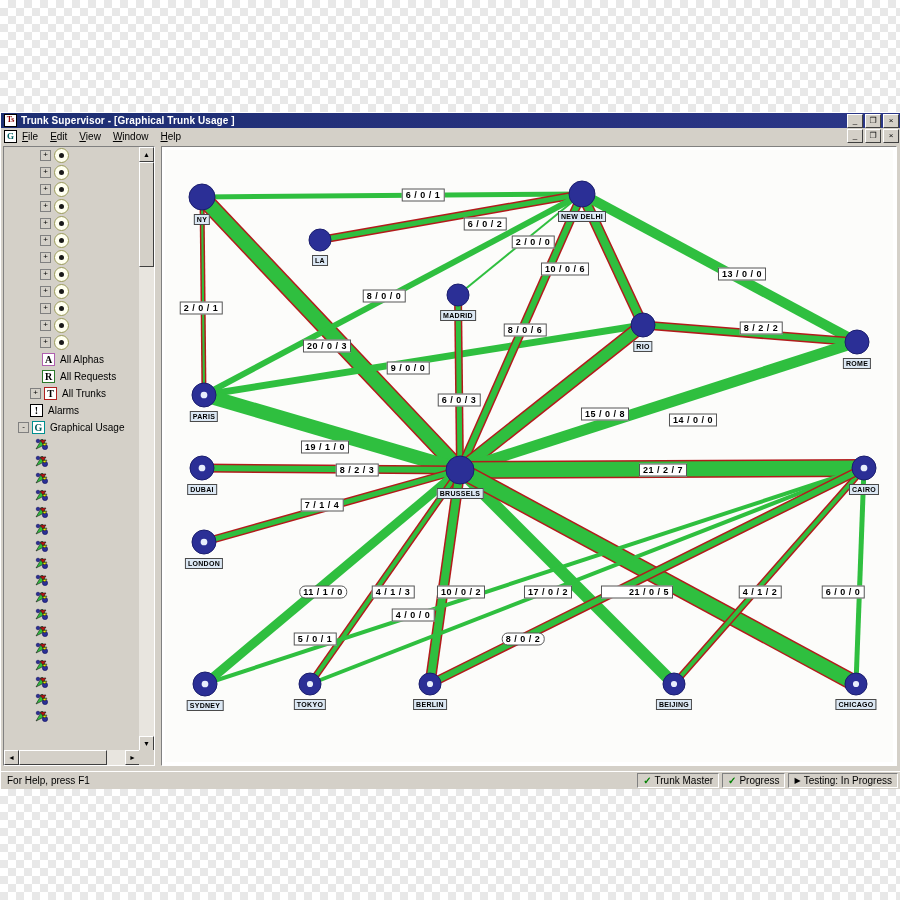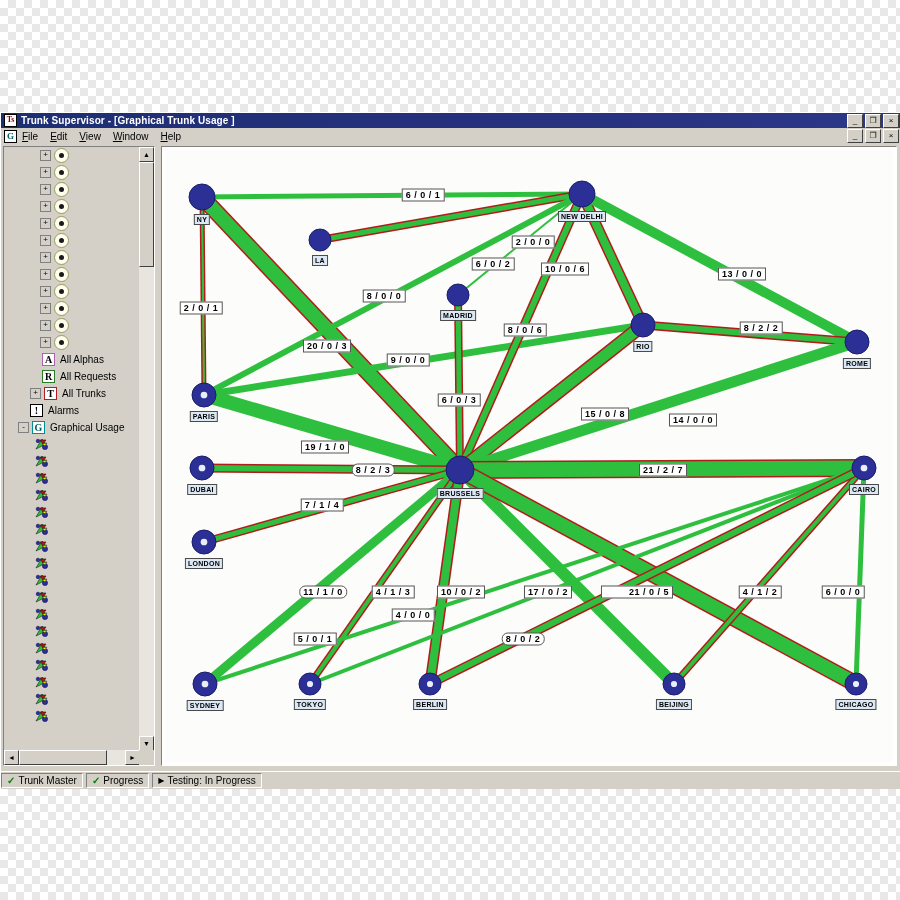--- a/index.html
+++ b/index.html
@@ -669,54 +669,55 @@
             <div class="node-label" style="left: 37px; top: 334px;">DUBAI</div>
             <div class="node-label" style="left: 295px; top: 338px;">BRUSSELS</div>
             <div class="node-label" style="left: 699px; top: 334px;">CAIRO</div>
             <div class="node-label" style="left: 39px; top: 408px;">LONDON</div>
             <div class="node-label" style="left: 40px; top: 550px;">SYDNEY</div>
             <div class="node-label" style="left: 145px; top: 549px;">TOKYO</div>
             <div class="node-label" style="left: 265px; top: 549px;">BERLIN</div>
             <div class="node-label" style="left: 509px; top: 549px;">BEIJING</div>
             <div class="node-label" style="left: 691px; top: 549px;">CHICAGO</div>
             <div class="edge-label" style="left: 258px; top: 45px;">6 / 0 / 1</div>
-            <div class="edge-label" style="left: 328px; top: 74px; margin-top: 40px;">6 / 0 / 2</div>
+            <div class="edge-label" style="left: 320px; top: 74px;">6 / 0 / 2</div>
             <div class="edge-label" style="left: 36px; top: 158px;">2 / 0 / 1</div>
             <div class="edge-label" style="left: 162px; top: 196px;">20 / 0 / 3</div>
             <div class="edge-label" style="left: 368px; top: 92px;">2 / 0 / 0</div>
             <div class="edge-label" style="left: 400px; top: 119px;">10 / 0 / 6</div>
             <div class="edge-label" style="left: 577px; top: 124px;">13 / 0 / 0</div>
             <div class="edge-label" style="left: 596px; top: 178px;">8 / 2 / 2</div>
             <div class="edge-label" style="left: 219px; top: 146px;">8 / 0 / 0</div>
-            <div class="edge-label" style="left: 243px; top: 210px;">9 / 0 / 0</div>
+            <div class="edge-label" style="left: 243px; top: 218px;">9 / 0 / 0</div>
             <div class="edge-label" style="left: 294px; top: 250px;">6 / 0 / 3</div>
             <div class="edge-label" style="left: 360px; top: 180px;">8 / 0 / 6</div>
             <div class="edge-label" style="left: 440px; top: 264px;">15 / 0 / 8</div>
             <div class="edge-label" style="left: 528px; top: 270px;">14 / 0 / 0</div>
             <div class="edge-label" style="left: 160px; top: 297px;">19 / 1 / 0</div>
-            <div class="edge-label" style="left: 208px; top: 320px; border-radius: 6px;">8 / 2 / 3</div>
+            <div class="edge-label" style="left: 192px; top: 320px;">8 / 2 / 3</div>
             <div class="edge-label" style="left: 498px; top: 320px;">21 / 2 / 7</div>
             <div class="edge-label" style="left: 157px; top: 355px;">7 / 1 / 4</div>
             <div class="edge-label" style="left: 158px; top: 442px; border-radius: 6px;">11 / 1 / 0</div>
             <div class="edge-label" style="left: 228px; top: 442px;">4 / 1 / 3</div>
             <div class="edge-label" style="left: 296px; top: 442px;">10 / 0 / 2</div>
             <div class="edge-label" style="left: 383px; top: 442px;">17 / 0 / 2</div>
             <div class="edge-label" style="left: 472px; top: 442px; padding-left: 27px;">21 / 0 / 5</div>
             <div class="edge-label" style="left: 595px; top: 442px;">4 / 1 / 2</div>
             <div class="edge-label" style="left: 678px; top: 442px;">6 / 0 / 0</div>
             <div class="edge-label" style="left: 150px; top: 489px;">5 / 0 / 1</div>
             <div class="edge-label" style="left: 248px; top: 465px;">4 / 0 / 0</div>
             <div class="edge-label" style="left: 358px; top: 489px; border-radius: 6px;">8 / 0 / 2</div>
           </div>
       </div>
     </div>
 
   </div>
 
   <div id="status-bar">
+    <div id="status-help">For Help, press F1</div>
     <div id="status-panes" style="display:flex;">
         <div class="status-pane">
           <span class="chk">✓</span>
           <span>Trunk Master</span>
         </div>
         <div class="status-pane">
           <span class="chk">✓</span>
           <span>Progress</span>
         </div>
         <div class="status-pane">

